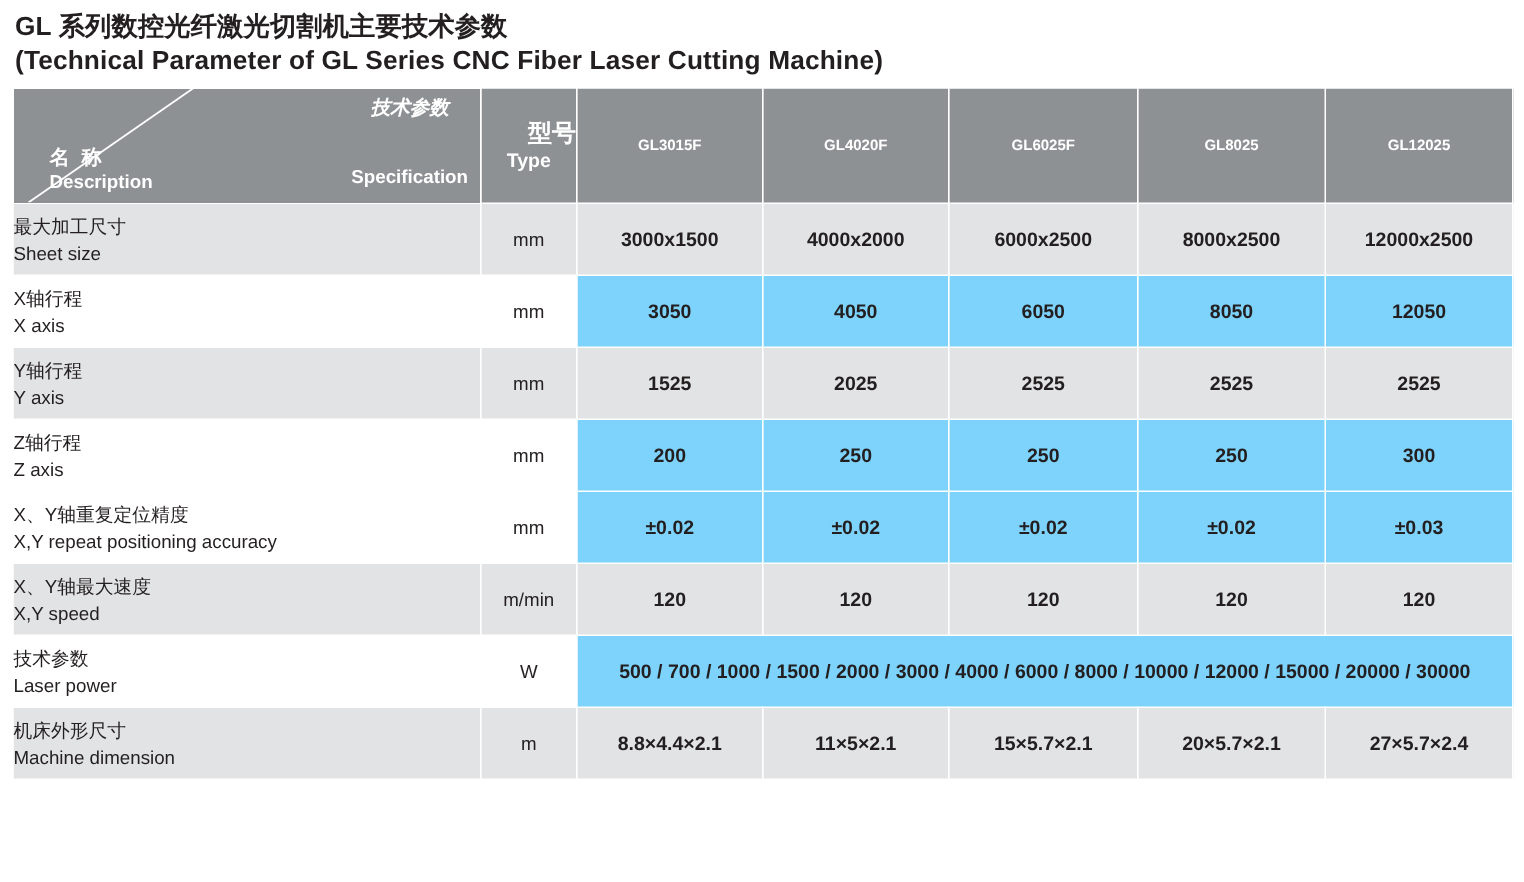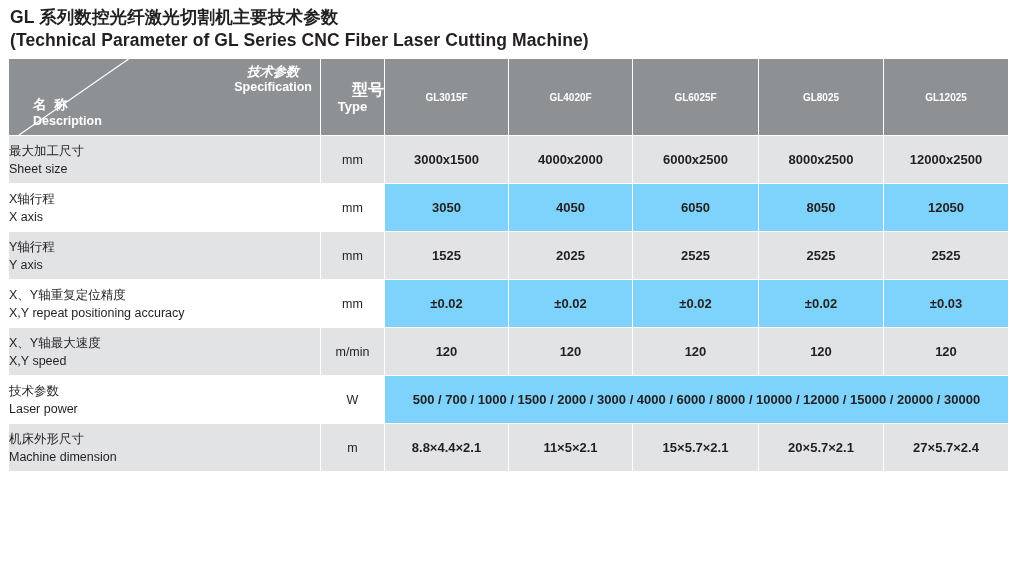--- a/index.html
+++ b/index.html
@@ -65,21 +65,21 @@
   .corner-spec {
     position: absolute;
     right: 8px;
     top: 5px;
     text-align: center;
     color: #ffffff;
     line-height: 1.25;
     font-weight: bold;
   }
   .corner-spec .cn { font-size: 13px; display: block; font-style: italic; }
-  .corner-spec .en { font-size: 12.5px; display: block; }
+  .corner-spec .en { font-size: 12.5px; display: block; margin-top: 31px; }
   .corner-desc {
     position: absolute;
     left: 24px;
     bottom: 6px;
     text-align: left;
     color: #ffffff;
     line-height: 1.25;
     font-weight: bold;
   }
   .corner-desc .cn { font-size: 13.5px; display: block; letter-spacing: 2px; }
@@ -191,20 +191,32 @@
         </td>
         <td class="unit">mm</td>
         <td class="val">1525</td>
         <td class="val">2025</td>
         <td class="val">2525</td>
         <td class="val">2525</td>
         <td class="val">2525</td>
       </tr>
       <tr class="odd row-h">
         <td class="param">
+          <span class="cn">Z轴行程</span>
+          <span class="en">Z axis</span>
+        </td>
+        <td class="unit">mm</td>
+        <td class="val">200</td>
+        <td class="val">250</td>
+        <td class="val">250</td>
+        <td class="val">250</td>
+        <td class="val">300</td>
+      </tr>
+      <tr class="odd row-h">
+        <td class="param">
           <span class="cn">X、Y轴重复定位精度</span>
           <span class="en">X,Y repeat positioning accuracy</span>
         </td>
         <td class="unit">mm</td>
         <td class="val">±0.02</td>
         <td class="val">±0.02</td>
         <td class="val">±0.02</td>
         <td class="val">±0.02</td>
         <td class="val">±0.03</td>
       </tr>

